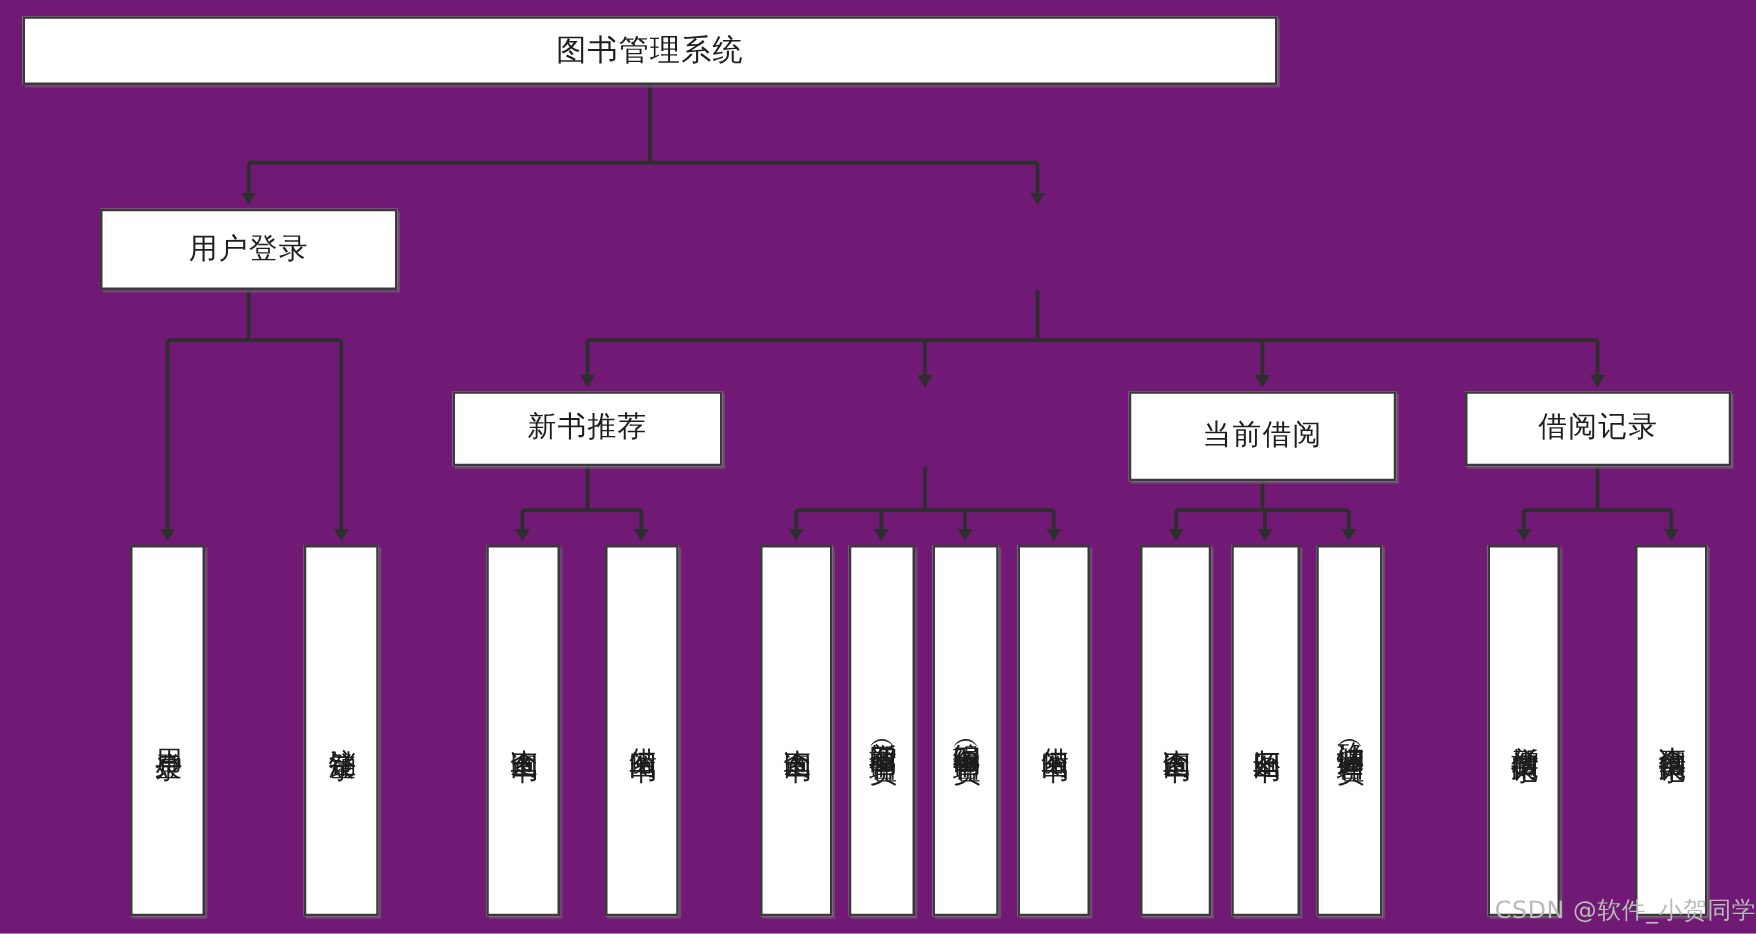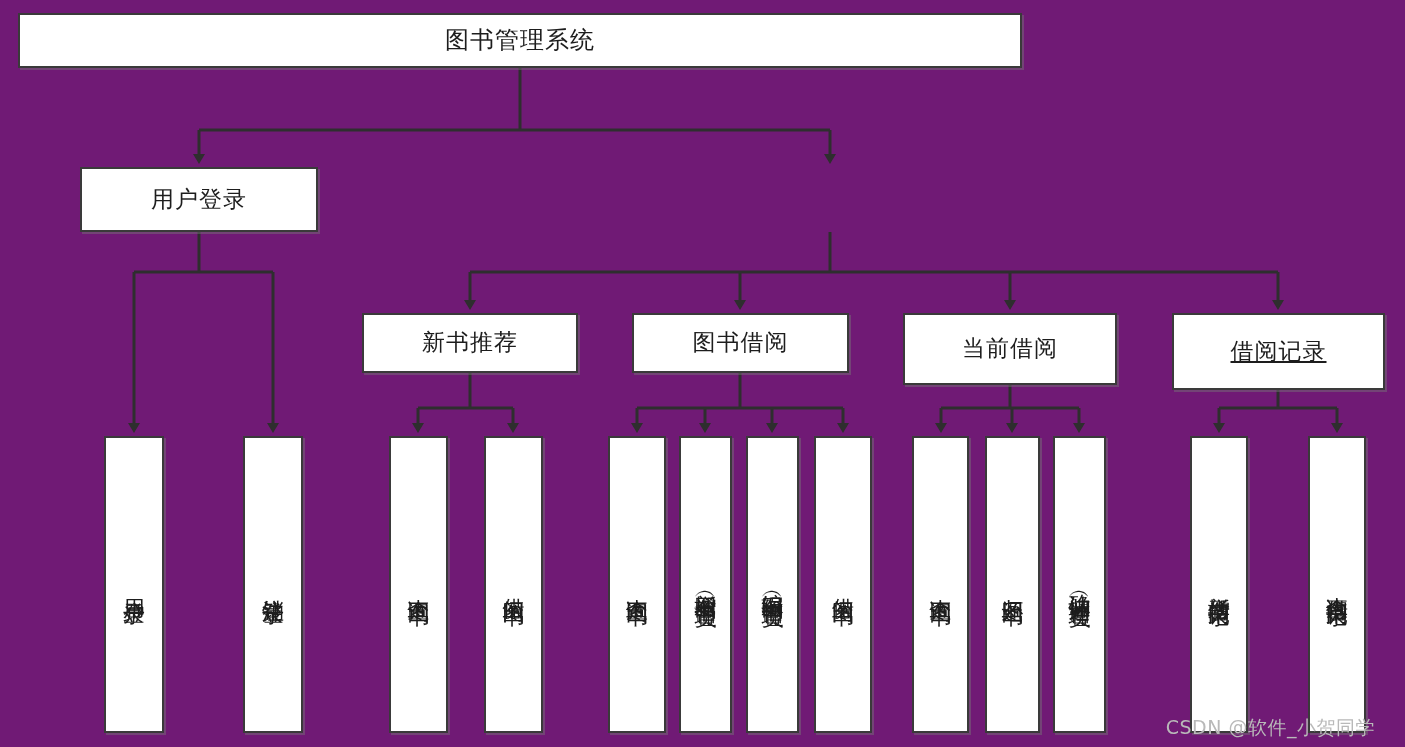--- a/index.html
+++ b/index.html
@@ -68,21 +68,21 @@
     text-orientation: upright;
     font-size: 22px;
     line-height: 1.18;
     letter-spacing: 2px;
     color: #1d1d1d;
     white-space: nowrap;
   }
   
   #watermark {
     position: absolute;
-    right: 30px;
+    right: 0;
     bottom: 6px;
     font-size: 19px;
     color: #b9b9b9;
     letter-spacing: 0.5px;
     white-space: nowrap;
     pointer-events: none;
   }
 </style>
 </head>
 <body>
@@ -143,27 +143,24 @@
     <span class="h-label">图书管理系统</span>
   </div>
 
   <div class="node shadowed" style="left:80px; top:167px; width:238px; height:65px;">
     <span class="h-label">用户登录</span>
   </div>
 
   <div class="node shadowed" style="left:362px; top:313px; width:216px; height:60px;">
     <span class="h-label">新书推荐</span>
   </div>
-  <div class="node shadowed" style="left:632px; top:313px; width:217px; height:60px;">
-    <span class="h-label">图书借阅</span>
-  </div>
   <div class="node shadowed" style="left:903px; top:313px; width:214px; height:72px;">
     <span class="h-label">当前借阅</span>
   </div>
-  <div class="node shadowed" style="left:1172px; top:313px; width:213px; height:77px;text-decoration:underline;">
+  <div class="node shadowed" style="left:1172px; top:313px; width:213px; height:60px;">
     <span class="h-label">借阅记录</span>
   </div>
 
   <div class="leaf" style="left:104px; top:436px; width:60px; height:297px;">
     <span class="v-label">用户登录</span>
   </div>
   <div class="leaf" style="left:243px; top:436px; width:60px; height:297px;">
     <span class="v-label">注销登录</span>
   </div>
 

